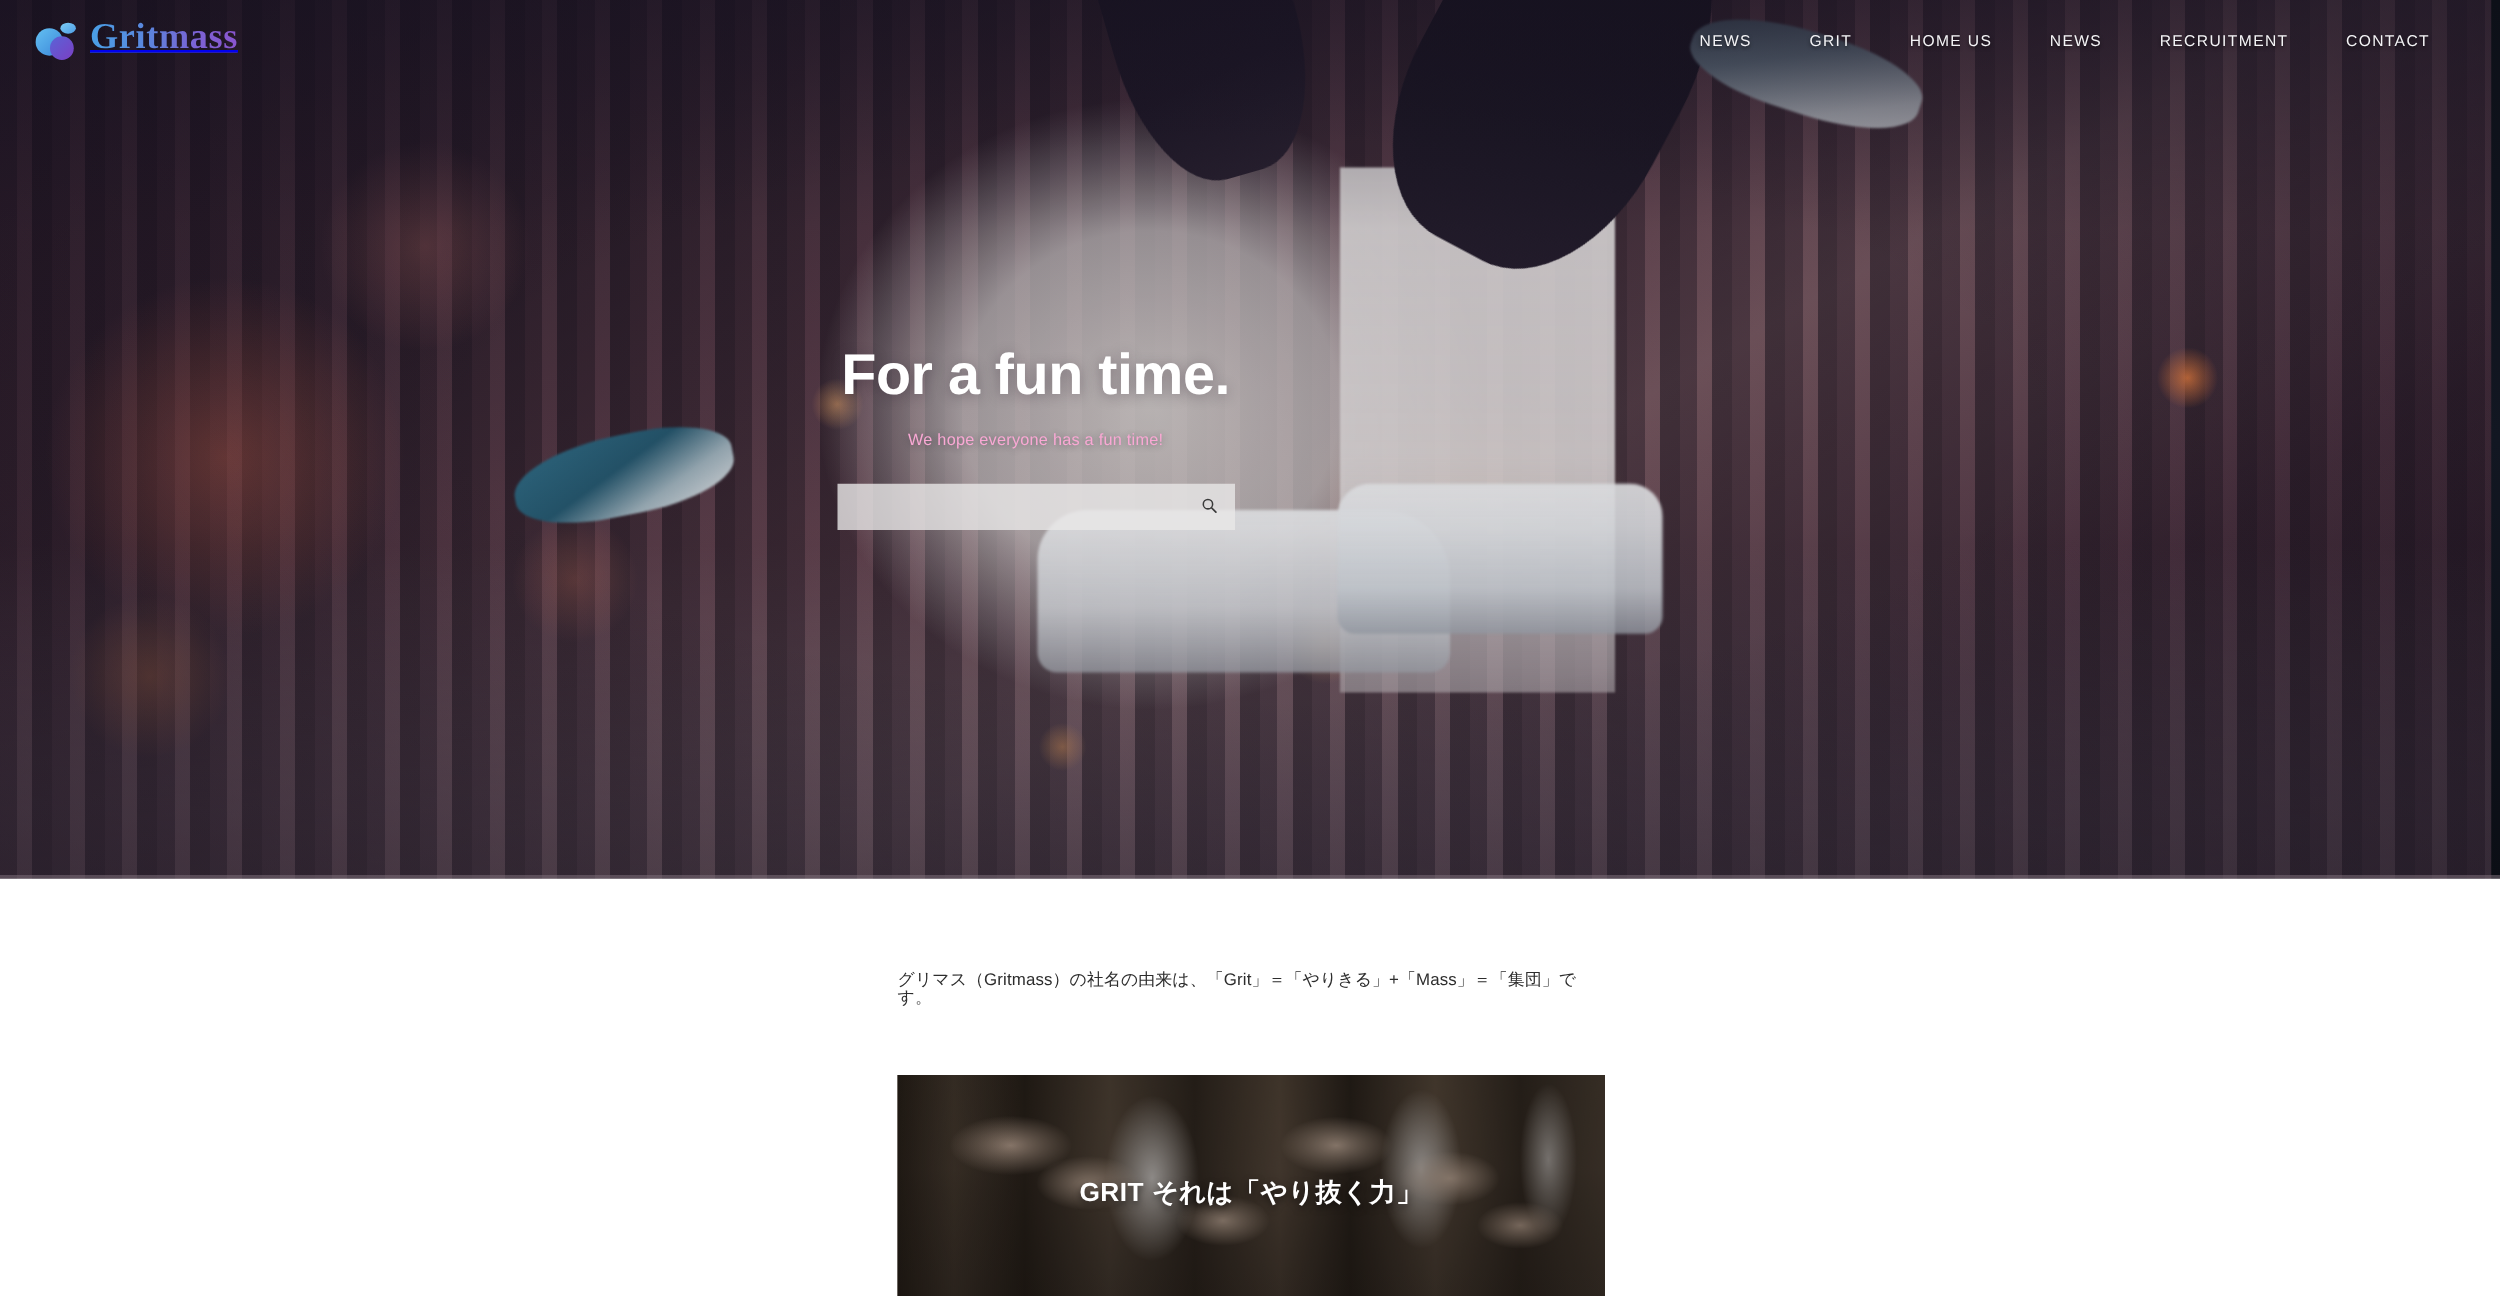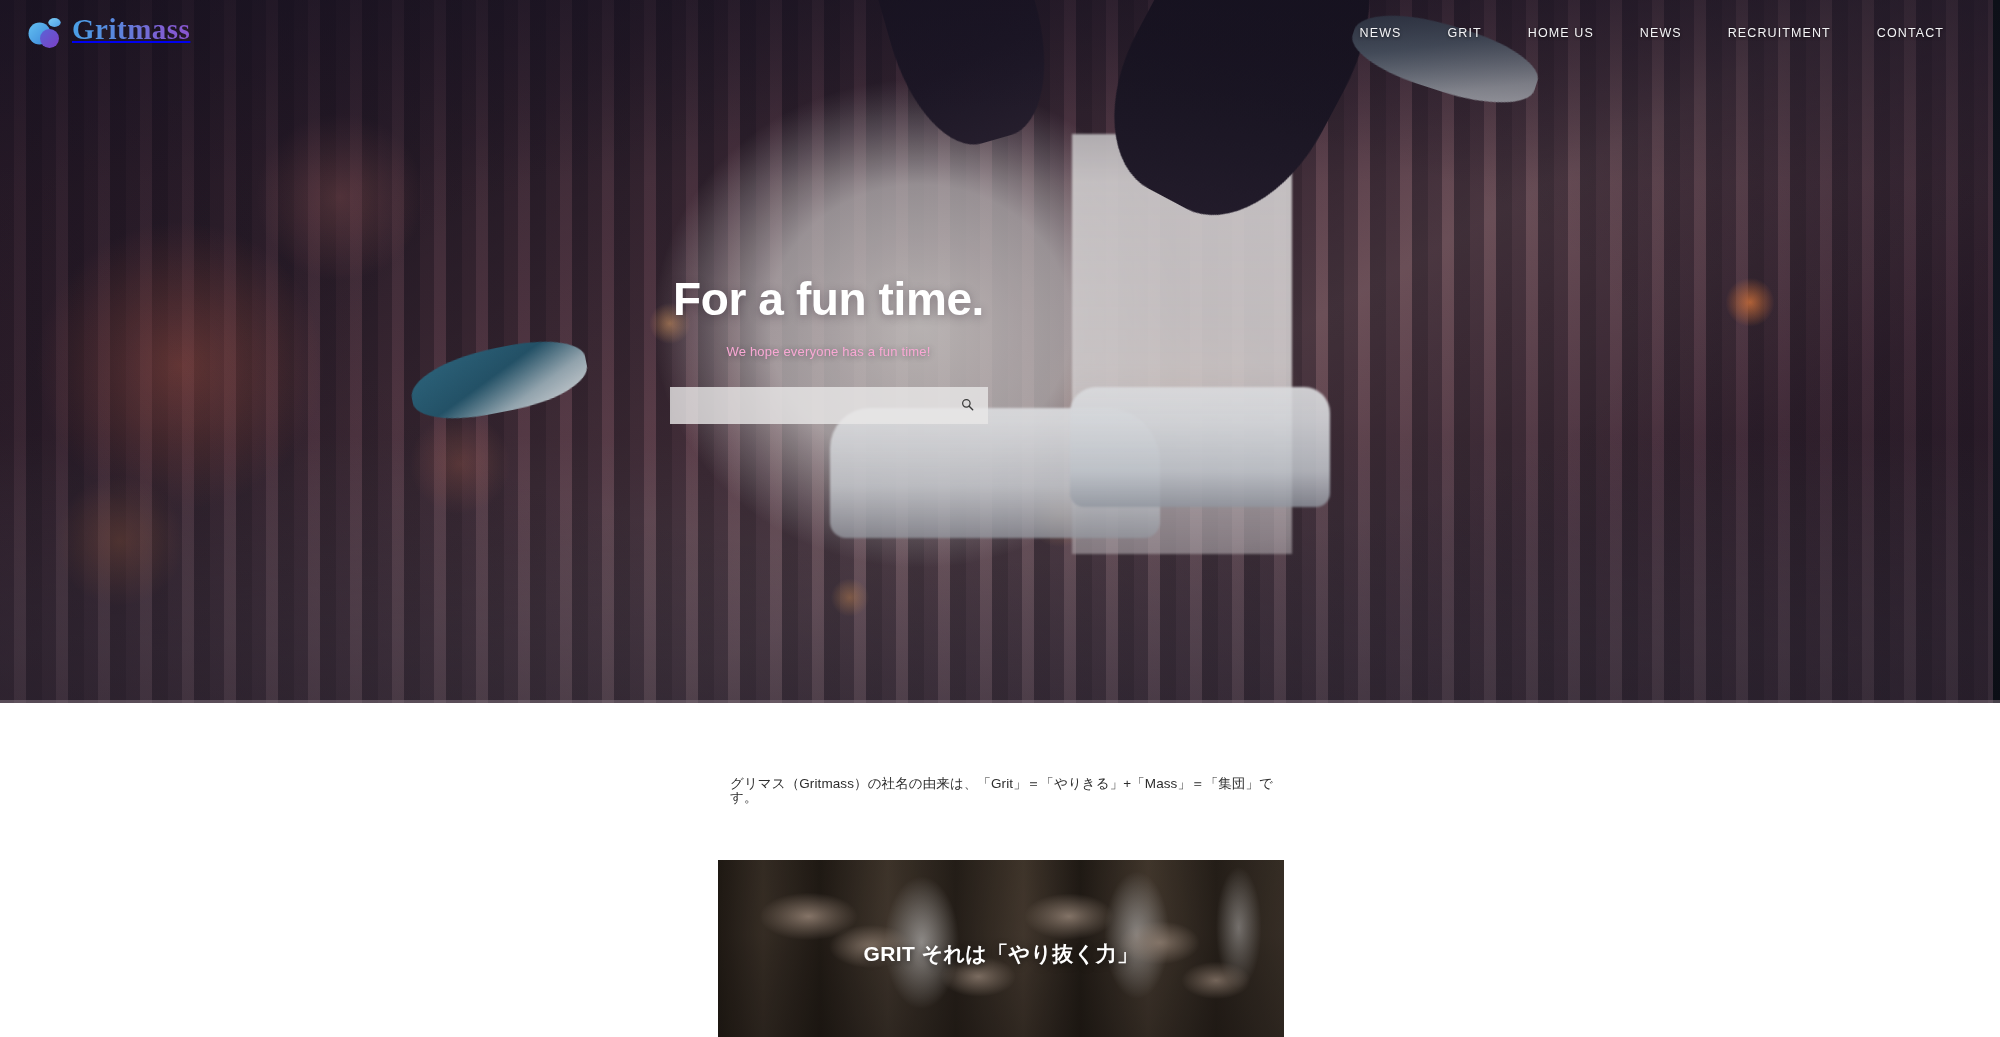--- a/index.html
+++ b/index.html
@@ -170,21 +170,20 @@
   
   .content{
     position:absolute; left:0; top:703px;
     width:2000px; height:334px; background:#ffffff;
   }
   .col{ position:absolute; left:718px; top:0; width:566px; }
   .lede{
     margin-top:74px;
     font-size:13.5px; color:#2d2d2d; line-height:1;
     letter-spacing:.1px;
-    margin-left:12px;
   }
   .lede + .lede{ margin-top:19px; }
 
   .banner{
     position:relative; margin-top:56px;
     width:566px; height:188px; overflow:hidden;
     background:#3a3027;
   }
   .banner-photo{
     position:absolute; inset:0;

